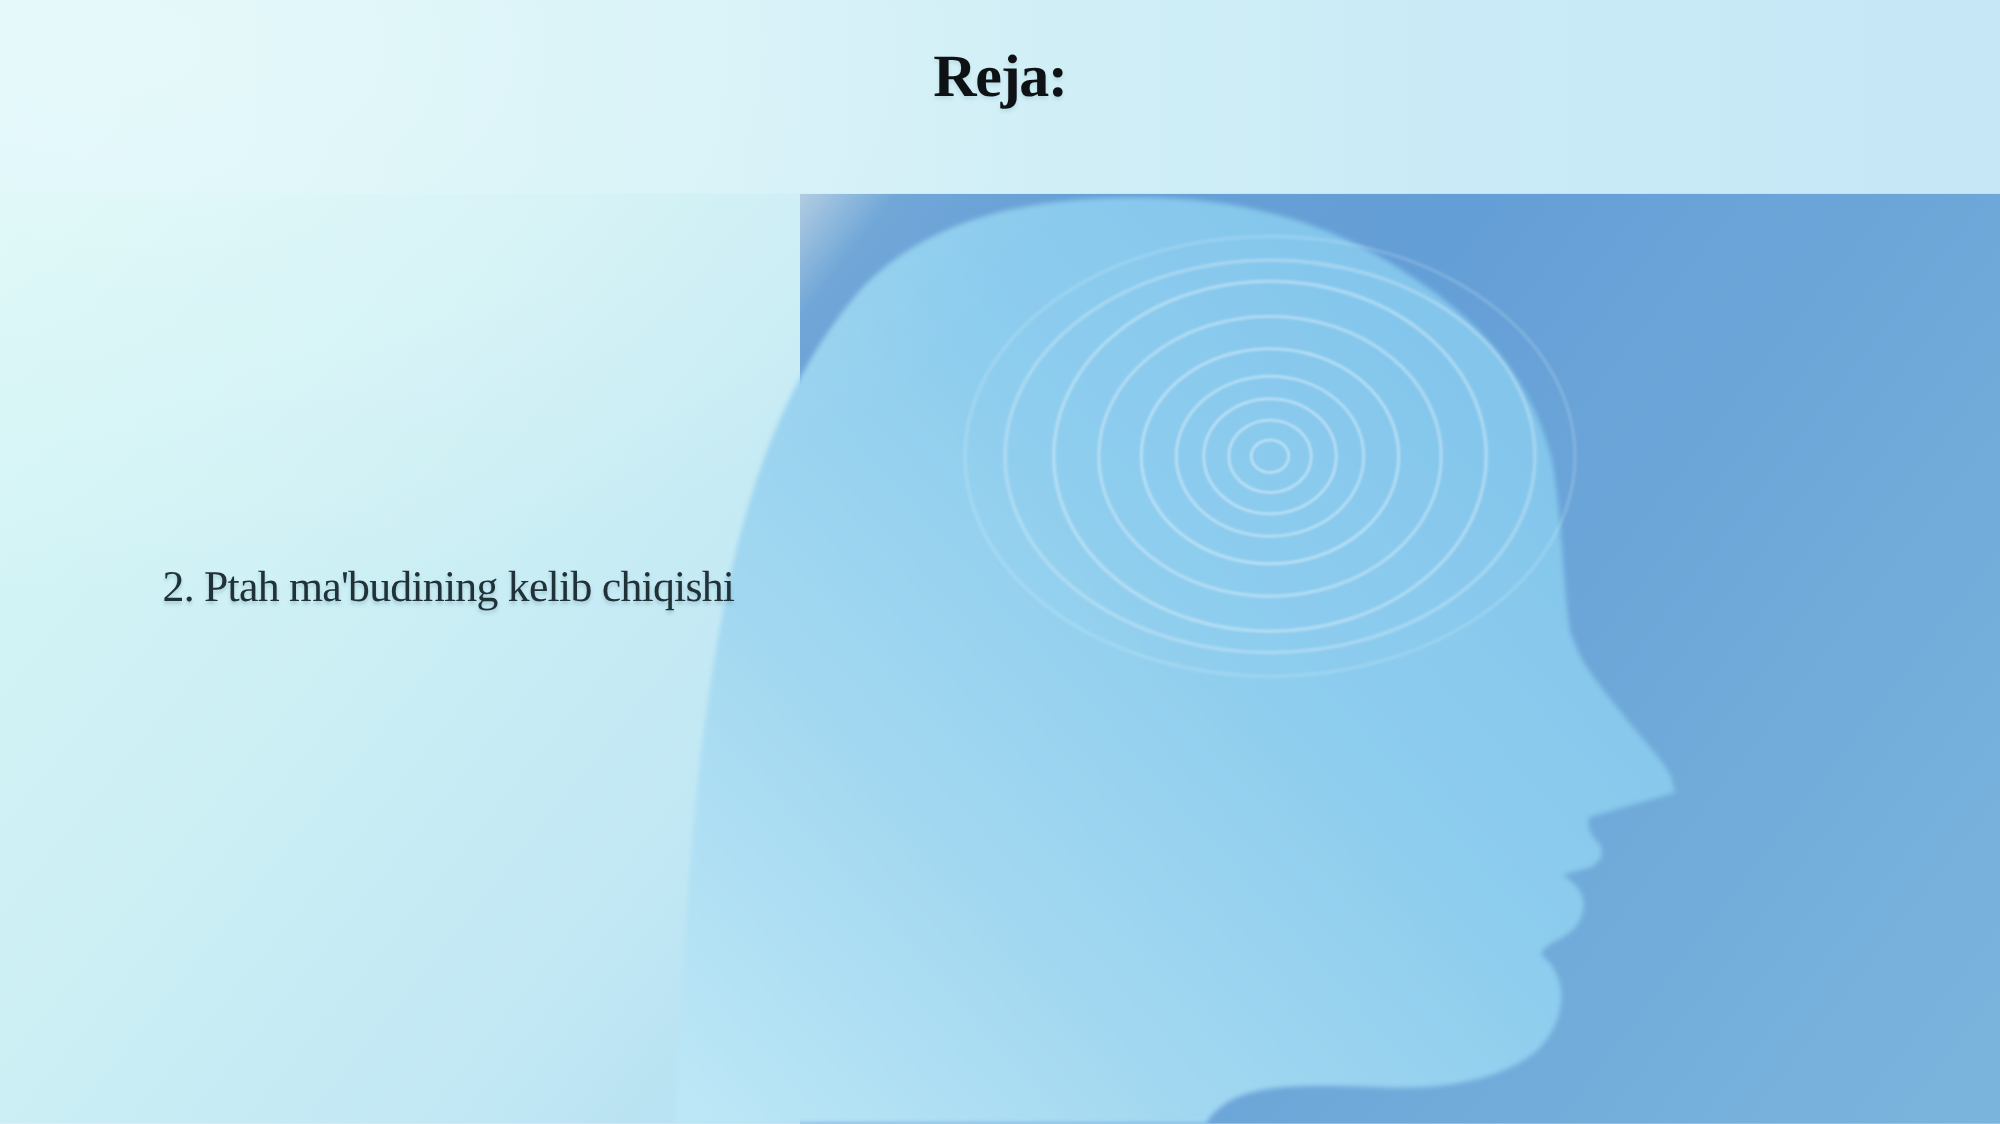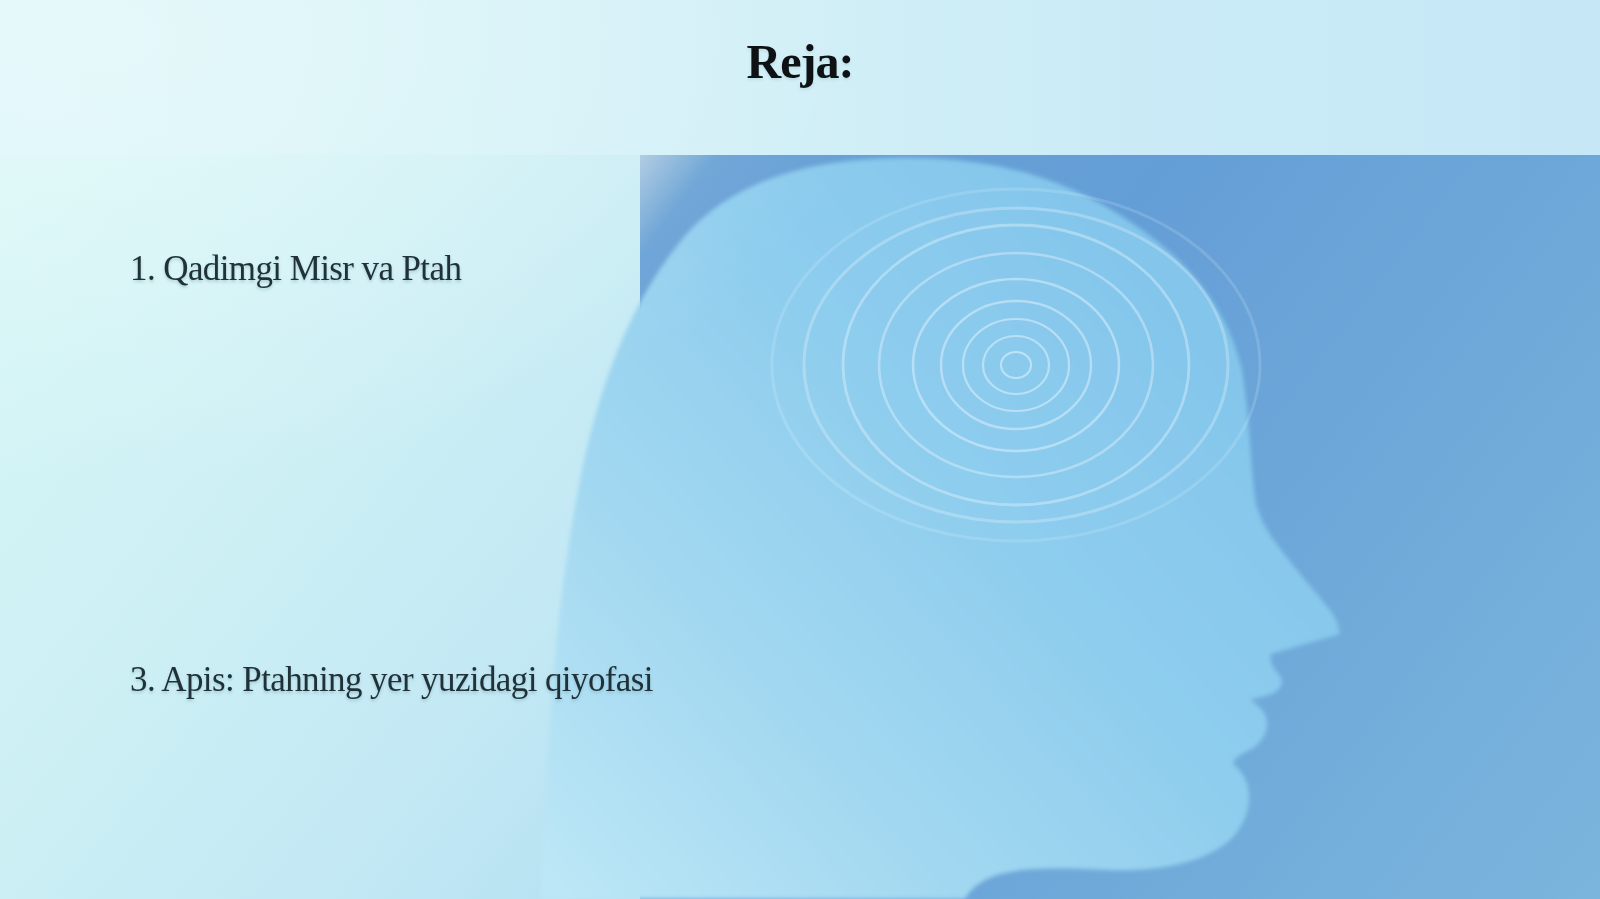--- a/index.html
+++ b/index.html
@@ -137,17 +137,16 @@
     </g>
 
     <rect x="0" y="0" width="1600" height="155" fill="url(#gBand)"></rect>
 
     <rect x="0" y="0" width="1600" height="899" fill="url(#gCornerGlow)"></rect>
   </svg>
 
   <h1 class="slide-title">Reja:</h1>
 
   <div class="plan-list">
-    <div class="plan-item i1">1. Qadimgi Misr va Ptah</div>
-    <div class="plan-item i3">3. Apis: Ptahning yer yuzidagi qiyofasi</div>
+    <div class="plan-item i2">2. Ptah ma'budining kelib chiqishi</div>
   </div>
 
 </div>
 
 </body></html>

